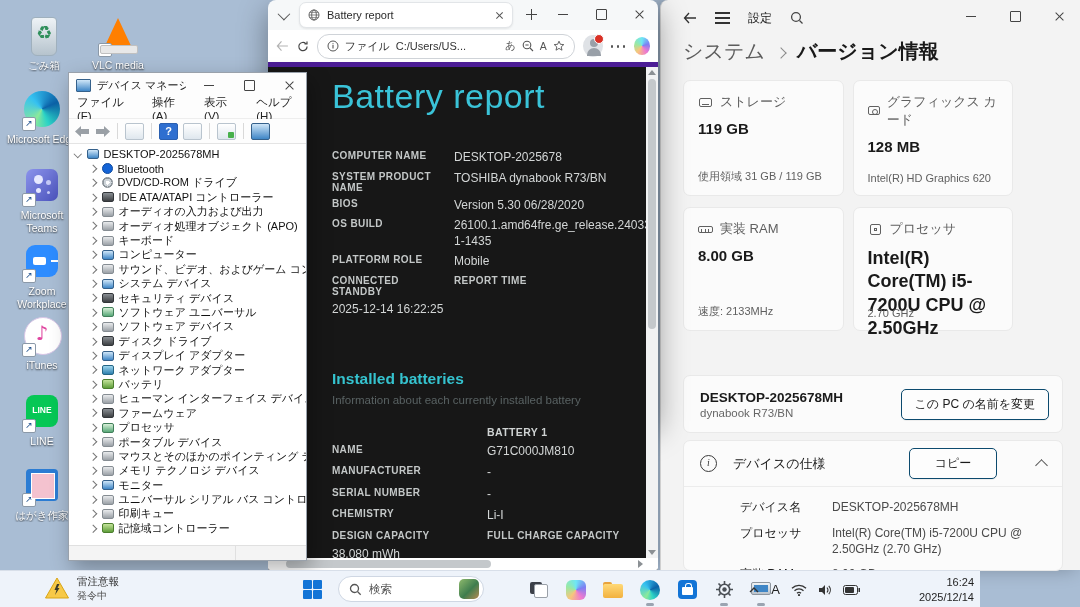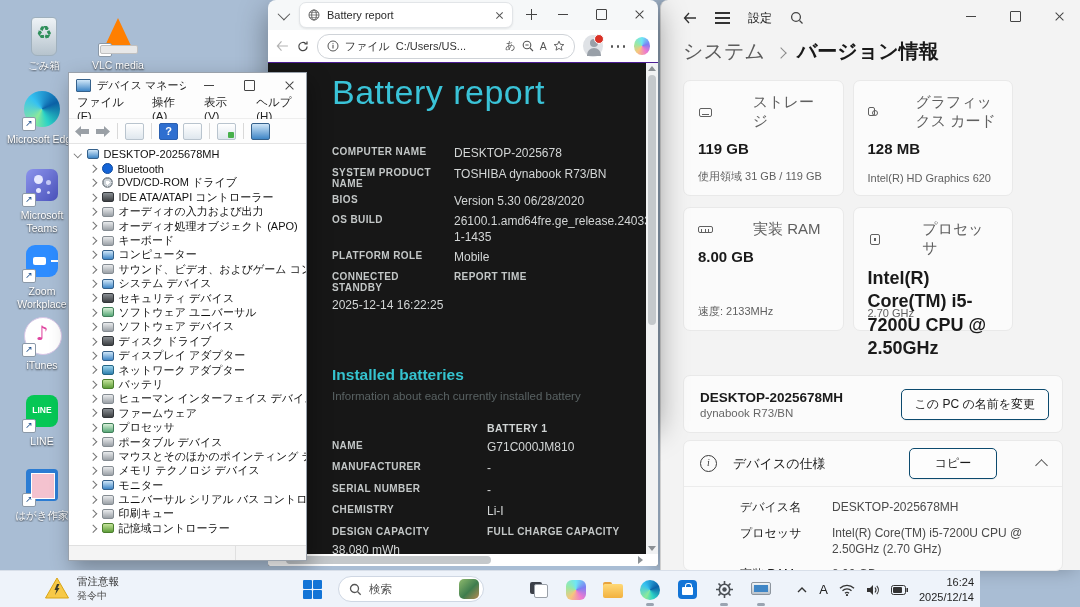--- a/index.html
+++ b/index.html
@@ -55,21 +55,21 @@
   .hamburger{width:15px;height:1.6px;background:#333;box-shadow:0 5px 0 #333,0 10px 0 #333;margin-top:-10px;}
   #settings .s-ctls{position:absolute;right:0;top:0;display:flex;}
   #settings .s-ctls .ctl{width:44px;height:32px;}
   .crumb{position:absolute;left:22px;top:38px;display:flex;align-items:center;gap:12px;}
   .crumb .c1{font-size:20px;color:#5c5c5c;}
   .crumb .sep{width:7px;height:7px;border-right:1.6px solid #8a8a8a;border-bottom:1.6px solid #8a8a8a;transform:rotate(-45deg);margin-top:2px;}
   .crumb .c2{font-size:20px;color:#191919;font-weight:600;}
   #cards{position:absolute;left:22px;top:80px;width:330px;display:grid;grid-template-columns:1fr 1fr;grid-template-rows:116px 124px;gap:11px 9px;}
   .card{position:relative;background:#fbfbfb;border:1px solid #e9e9e9;border-radius:7px;padding:12px 14px;box-sizing:border-box;}
   .card-head{display:flex;align-items:center;gap:7px;}
-  .card-label{font-size:15px;color:#5f5f5f;margin-left:33px;}
+  .card-label{font-size:13px;color:#5f5f5f;}
   .card-value{margin-top:9px;font-size:15px;font-weight:bold;color:#1a1a1a;}
   .card.cpu-icon .card-value{font-size:18px;line-height:1.3;}
   .card-detail{position:absolute;left:14px;bottom:11px;font-size:11px;color:#5f5f5f;}
   .cicon{position:relative;width:15px;height:15px;opacity:.8;}
   .cicon::before{content:"";position:absolute;border:1.3px solid #3a3a3a;border-radius:2px;}
   .cicon.storage-icon::before{inset:3px 1px;}
   .cicon.storage-icon::after{content:"";position:absolute;left:4px;bottom:5px;width:7px;border-top:1.3px solid #3a3a3a;}
   .cicon.gpu-icon::before{inset:2px 0 4px 0;}
   .cicon.gpu-icon::after{content:"";position:absolute;left:4px;top:5px;width:4px;height:4px;border:1.2px solid #3a3a3a;border-radius:50%;}
   .cicon.ram-icon::before{inset:4px 0;}
@@ -105,21 +105,21 @@
     display:flex;align-items:center;padding:0 8px;gap:7px;box-shadow:0 1px 2px rgba(0,0,0,.08);}
   .tab-title{flex:1;font-size:11px;color:#2b2b2b;white-space:nowrap;overflow:hidden;}
   .tab-close{position:relative;width:9px;height:9px;}
   .tab-close::before,.tab-close::after{content:"";position:absolute;left:4px;top:0;width:1.1px;height:9px;background:#555;}
   .tab-close::before{transform:rotate(45deg);}.tab-close::after{transform:rotate(-45deg);}
   .newtab{position:relative;width:18px;height:18px;margin-left:10px;}
   .newtab::before{content:"";position:absolute;left:3px;top:8px;width:11px;height:1.3px;background:#444;}
   .newtab::after{content:"";position:absolute;left:8px;top:3px;width:1.3px;height:11px;background:#444;}
   .e-ctls{position:absolute;right:0;top:0;display:flex;}
   .e-ctls .ctl{width:38px;height:28px;}
-  .e-toolbar{height:32px;background:#fff;display:flex;align-items:center;padding:0 8px;gap:8px;border-bottom:1px solid #4c1d95;}
+  .e-toolbar{height:32px;background:#fff;display:flex;align-items:center;padding:0 8px;gap:8px;border-bottom:5px solid #4c1d95;}
   .addr{flex:0 0 238px;height:23px;border:1px solid #cfd3d8;border-radius:12px;background:#fff;display:flex;
     align-items:center;padding:0 9px;gap:6px;}
   .addr-scheme{font-size:11px;color:#333;}
   .addr-url{font-size:11px;color:#333;flex:1;white-space:nowrap;overflow:hidden;}
   .addr-ico{font-size:10.5px;color:#555;}
   .avatar{position:relative;width:22px;height:22px;border-radius:50%;background:#dfe2e6;}
   .avatar::before{content:"";position:absolute;left:7px;top:4px;width:8px;height:8px;border-radius:50%;background:#99a0a8;}
   .avatar::after{content:"";position:absolute;left:4px;top:13px;width:14px;height:8px;border-radius:7px 7px 0 0;background:#99a0a8;}
   .avatar .dot{position:absolute;right:-1px;top:-1px;width:8px;height:8px;border-radius:50%;background:#d93025;border:1.5px solid #fff;}
   .more-dots{width:16px;height:4px;position:relative;}
@@ -210,21 +210,21 @@
   .ico-store{position:relative;width:19px;height:19px;border-radius:4px;background:#1374d6;}
   .ico-store::before{content:"";position:absolute;left:4px;top:7px;width:11px;height:8px;background:#fff;border-radius:1px;}
   .ico-store::after{content:"";position:absolute;left:7px;top:3px;width:5px;height:4px;border:1.4px solid #fff;border-bottom:none;
     border-radius:3px 3px 0 0;}
   .ico-devmgr{position:relative;width:20px;height:16px;}
   .ico-devmgr::before{content:"";position:absolute;left:0;top:0;width:20px;height:13px;border-radius:2px;
     background:linear-gradient(#eef2f5,#b9c2cb);border:1px solid #8d959e;box-sizing:border-box;}
   .ico-devmgr::after{content:"";position:absolute;left:3px;top:3px;width:14px;height:7px;background:#3f86c6;}
   .tray{position:absolute;right:6px;top:0;height:37px;display:flex;align-items:center;gap:11px;}
   .tray-ime{font-size:13px;color:#222;}
-  .clock{text-align:right;font-size:11px;color:#1f1f1f;line-height:1.35;}
+  .clock{text-align:right;font-size:11px;color:#1f1f1f;line-height:1.35;margin-left:48px;}
 
   
   .s-back{width:14px;height:12px;}
 </style>
 </head>
 <body>
 
 <div id="screen">
 
   <div id="desktop-icons">

